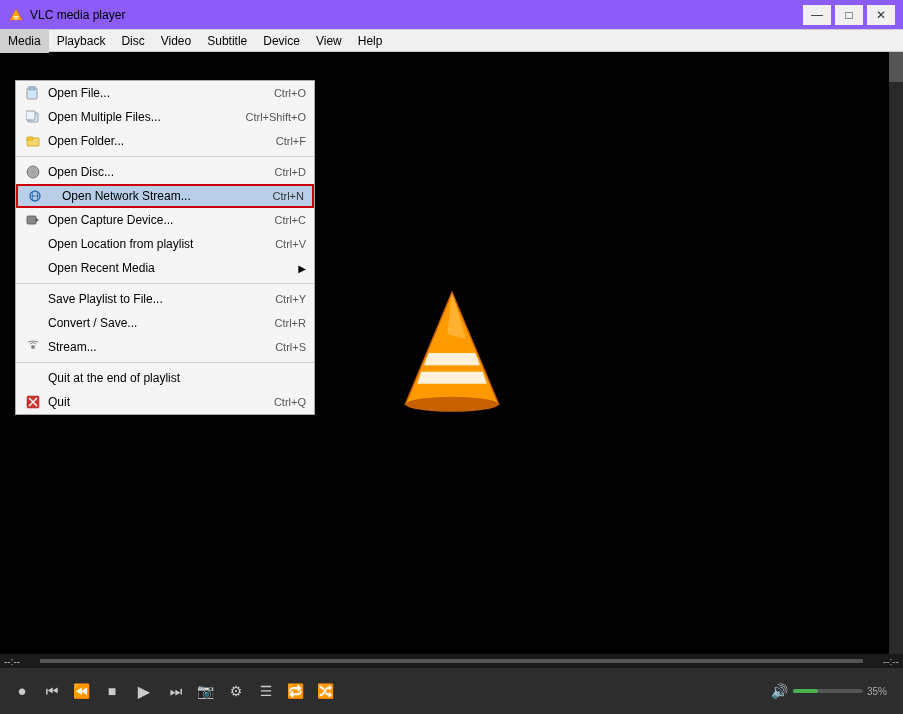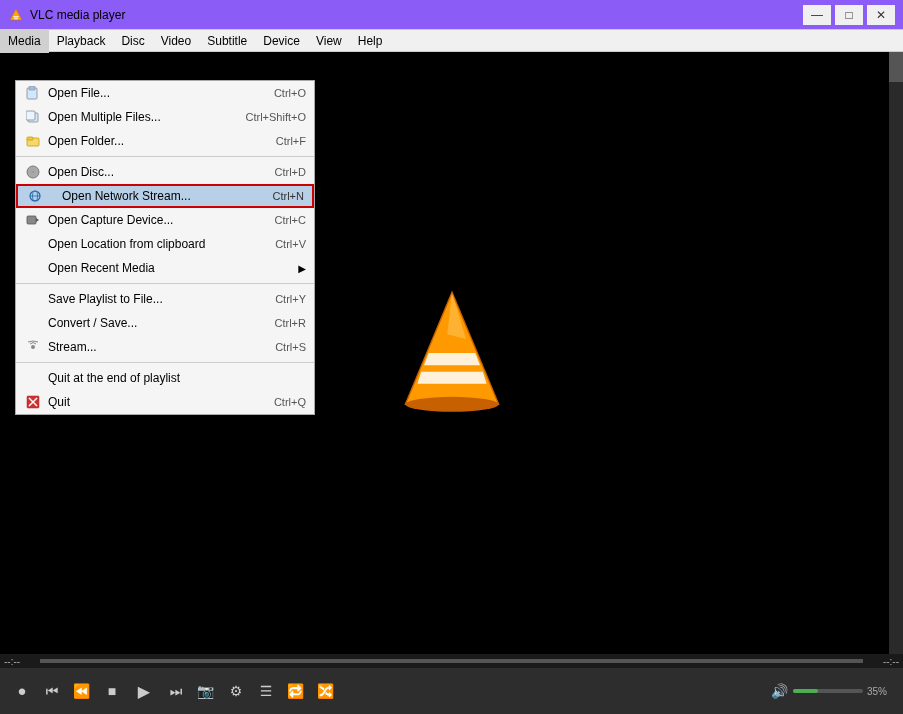--- a/index.html
+++ b/index.html
@@ -356,21 +356,21 @@
           <rect x="1" y="3" width="9" height="8" rx="1" fill="#888" stroke="#555" stroke-width="0.8"></rect>
           <polygon points="10,5 13,7 10,9" fill="#555"></polygon>
         </svg>
     </div>
     <span class="item-label">Open Capture Device...</span>
     <span class="item-shortcut">Ctrl+C</span>
   </div>
 
   <div class="dropdown-item">
     <div class="item-icon"></div>
-    <span class="item-label">Open Location from clipboard</span>
+    <span class="item-label">Open Location from playlist</span>
     <span class="item-shortcut">Ctrl+V</span>
   </div>
 
   <div class="dropdown-item">
     <div class="item-icon"></div>
     <span class="item-label">Open Recent Media</span>
     <span class="item-arrow">▶</span>
   </div>
 
   <div class="menu-separator"></div>

